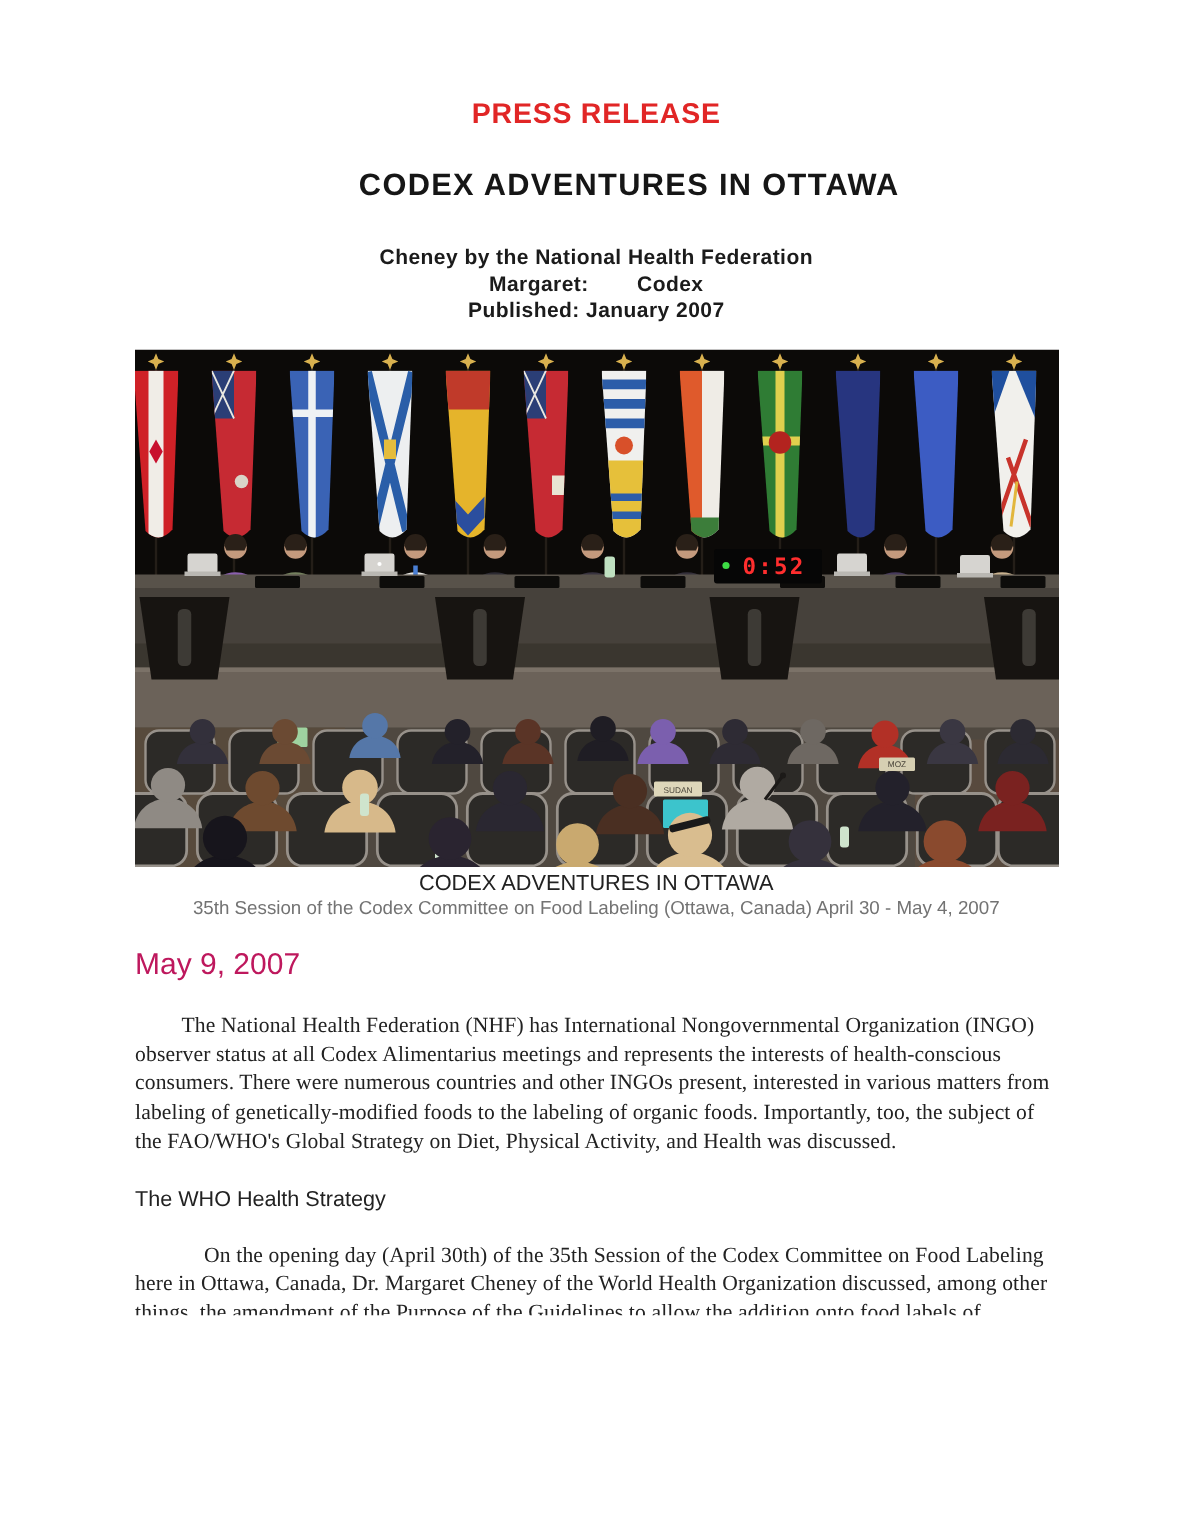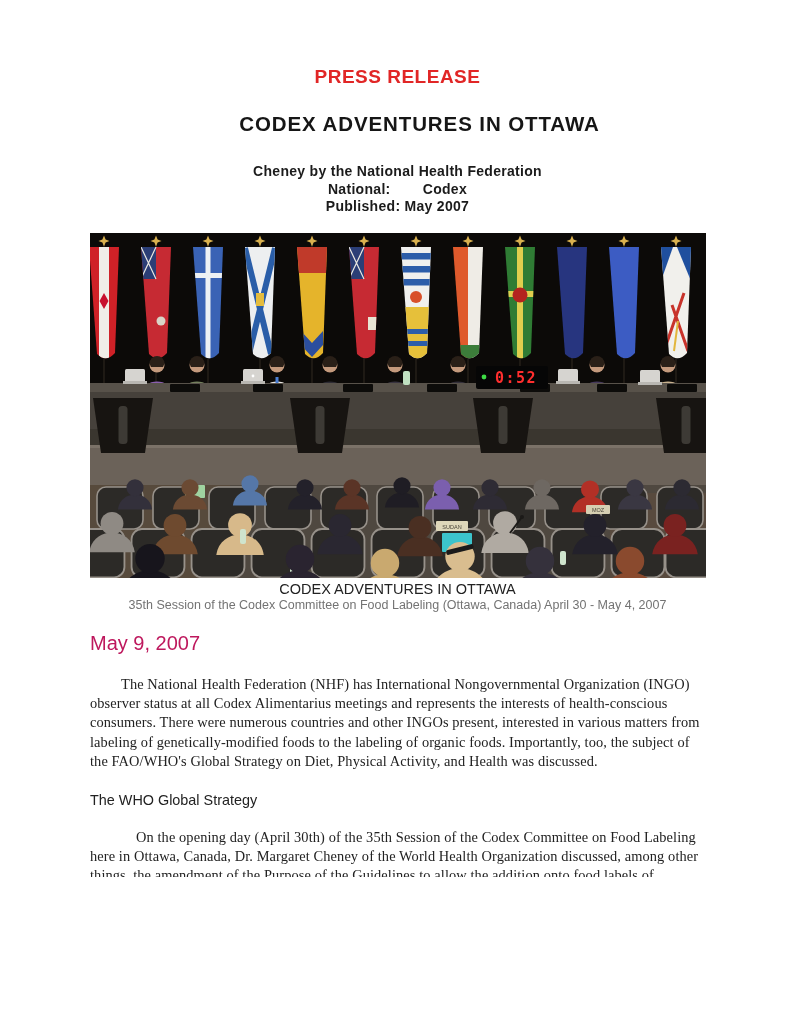--- a/index.html
+++ b/index.html
@@ -52,24 +52,24 @@
 <div class="page">
   <div class="content">
 
     <div class="press">PRESS RELEASE</div>
 
     <div class="title">CODEX ADVENTURES IN OTTAWA</div>
 
     <div class="byline">
       <div>Cheney by the National Health Federation</div>
       <div>
-        <span>National:</span>
+        <span>Margaret:</span>
         <span class="cat">Codex</span>
       </div>
-      <div>Published: May 2007</div>
+      <div>Published: January 2007</div>
     </div>
 
     <figure>
       <svg class="photo" viewBox="0 0 616 345" role="img" aria-label="Codex Committee session room">
         <defs>
           <clipPath id="fc">
               <path d="M-15,14 L15,14 L11,120 Q2,130 -7,121 Z"></path>
             </clipPath>
           <g id="fin">
               <path d="M0,-5.5 L1.6,-1.6 L5.5,0 L1.6,1.6 L0,5.5 L-1.6,1.6 L-5.5,0 L-1.6,-1.6 Z" fill="#d9b14f"></path>
@@ -328,18 +328,18 @@
       <figcaption>
         <div class="cap1">CODEX ADVENTURES IN OTTAWA</div>
         <div class="cap2">35th Session of the Codex Committee on Food Labeling (Ottawa, Canada) April 30 - May 4, 2007</div>
       </figcaption>
     </figure>
 
     <div class="date">May 9, 2007</div>
 
     <p class="body p1">The National Health Federation (NHF) has International Nongovernmental Organization (INGO) observer status at all Codex Alimentarius meetings and represents the interests of health-conscious consumers.  There were numerous countries and other INGOs present, interested in various matters from labeling of genetically-modified foods to the labeling of organic foods. Importantly, too, the subject of the FAO/WHO's Global Strategy on Diet, Physical Activity, and Health was discussed.</p>
 
-    <div class="sect">The WHO Global Strategy</div>
+    <div class="sect">The WHO Health Strategy</div>
 
     <p class="body p2">On the opening day (April 30th) of the 35th Session of the Codex Committee on Food Labeling here in Ottawa, Canada, Dr. Margaret Cheney of the World Health Organization discussed, among other things, the amendment of the Purpose of the Guidelines to allow the addition onto food labels of information that would inform consumers as to which foods could help protect them from noncommunicable</p>
 
   </div>
 </div>
 
 </body></html>

